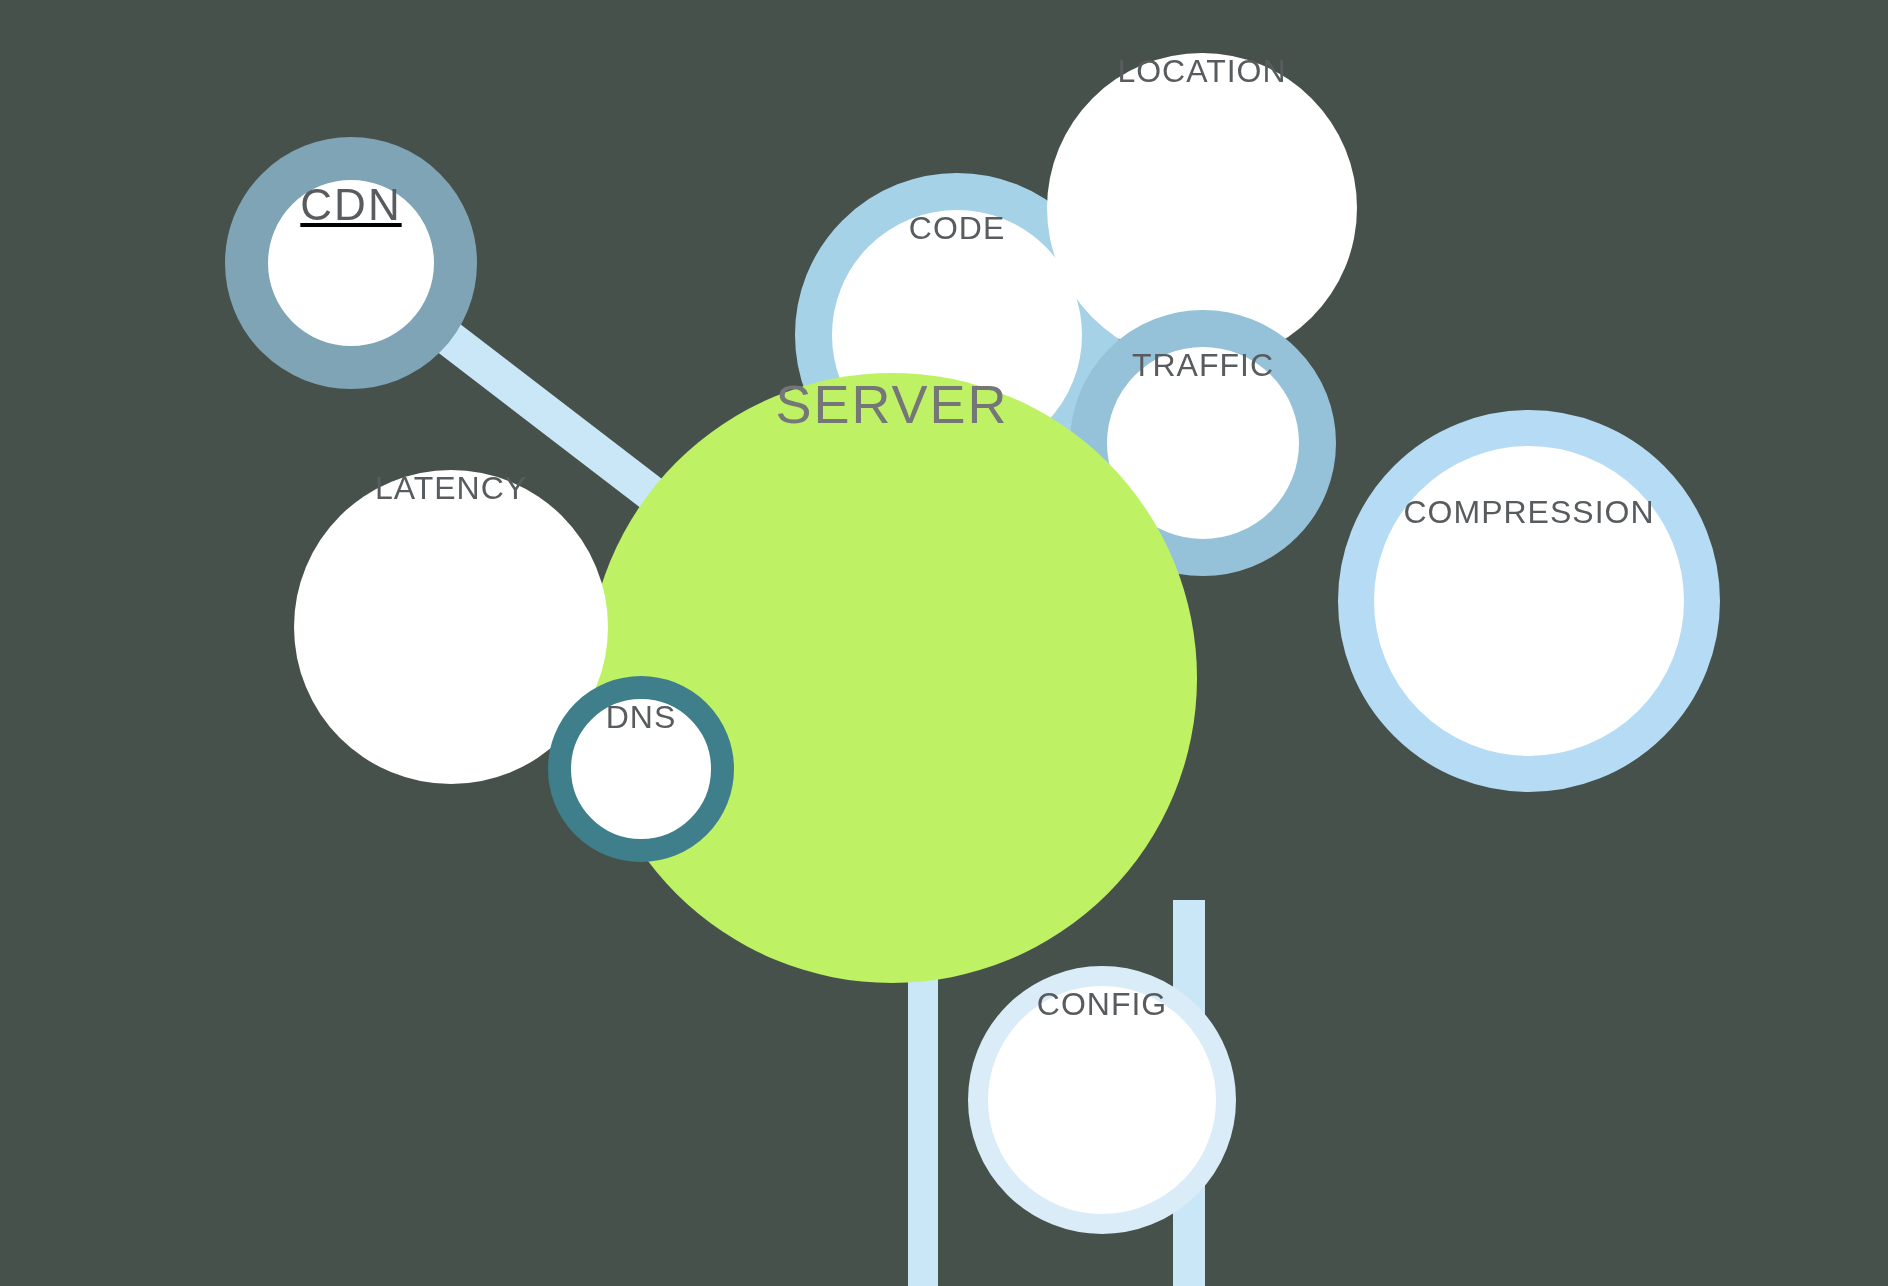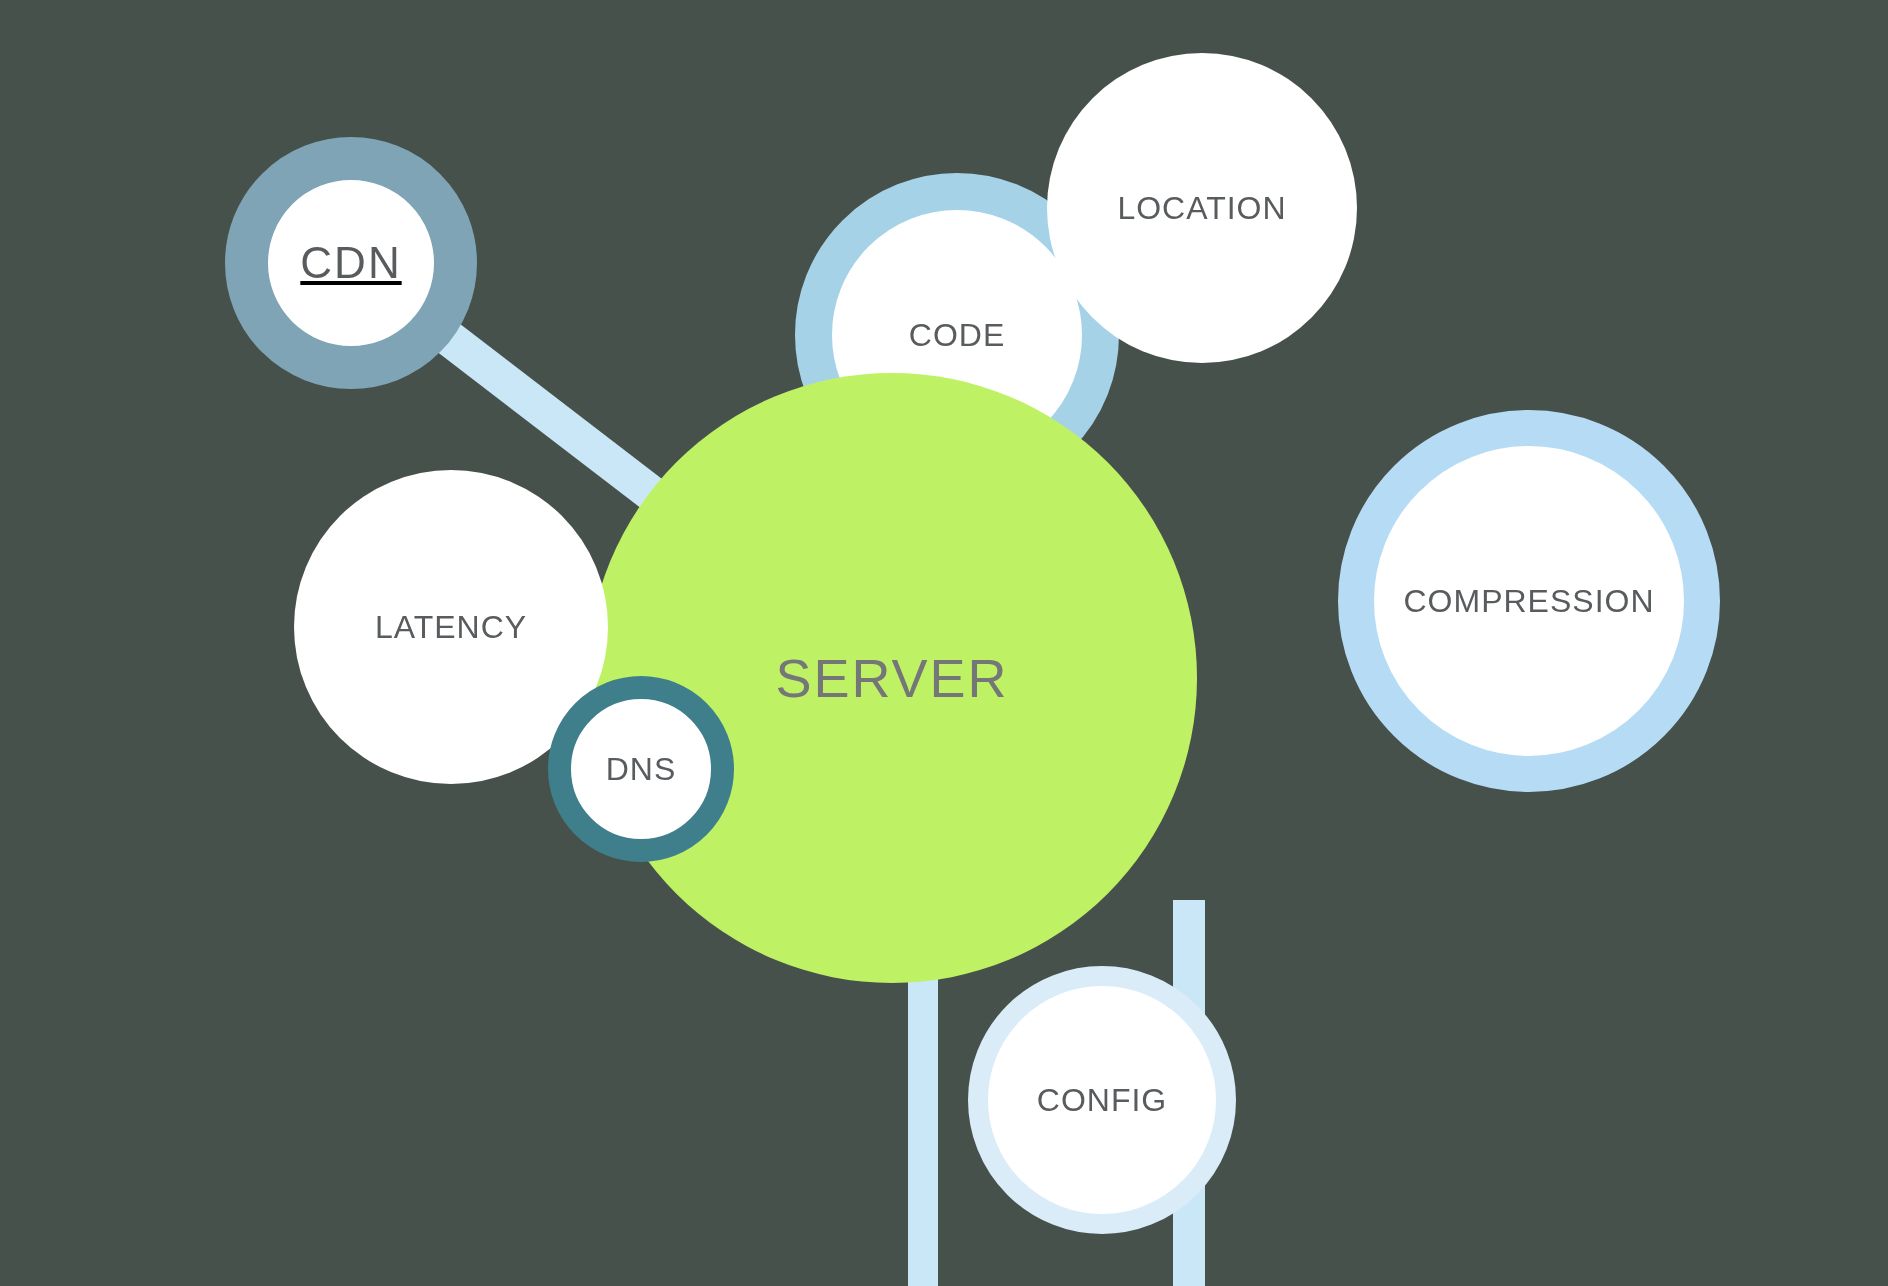--- a/index.html
+++ b/index.html
@@ -9,21 +9,21 @@
     overflow:hidden;
     font-family:"Liberation Sans", sans-serif;
   }
   .line{position:absolute;}
   .line.rot{transform-origin:0 50%;}
   .node{
     position:absolute;
     border-radius:50%;
     background:#ffffff;
     box-sizing:border-box;
-    display:flex;align-items:center;justify-content:center;
+    display:flex;align-items:flex-start;justify-content:center;
   }
   .node .label{
     text-transform:uppercase;
     white-space:nowrap;
     font-weight:400;
     letter-spacing:1px;
     font-size:32px;
     text-align:center;
   }
   
@@ -54,39 +54,42 @@
   <div class="line" id="line-v2" style="background-color: rgb(201, 231, 247);"></div>
 
   <div class="node" id="node-code" style="border-color: rgb(166, 210, 232);">
     <span class="label" style="color: rgb(89, 92, 94);">CODE</span>
   </div>
 
   <div class="node" id="node-location">
     <span class="label" style="color: rgb(89, 92, 94);">LOCATION</span>
   </div>
 
+  <div class="node" id="node-traffic" style="border-color: rgb(150, 194, 217);">
+    <span class="label" style="color: rgb(89, 92, 94);">TRAFFIC</span>
+  </div>
 
   <div class="node" id="node-server" style="background-color: #bef264;">
     <span class="label" style="color: rgb(116, 118, 120);">SERVER</span>
   </div>
 
   <div class="node" id="node-cdn" style="border-color: rgb(126, 164, 182); text-decoration: underline;">
     <span class="label" style="color: rgb(89, 92, 94);">CDN</span>
   </div>
 
   <div class="node" id="node-latency">
     <span class="label" style="color: rgb(89, 92, 94);">LATENCY</span>
   </div>
 
   <div class="node" id="node-dns" style="border-color: rgb(63, 127, 140);">
     <span class="label" style="color: rgb(89, 92, 94);">DNS</span>
   </div>
 
 
   <div class="node" id="node-compression" style="border-color: rgb(182, 220, 245);">
-    <span class="label" style="color: rgb(89, 92, 94);">COMPRESSION</span>
+    <span class="label" style="color: rgb(89, 92, 94); margin-top: 48px;">COMPRESSION</span>
   </div>
 
   <div class="node" id="node-config" style="border-color: rgb(217, 236, 248);">
     <span class="label" style="color: rgb(89, 92, 94);">CONFIG</span>
   </div>
 
 </div>
 
 </body></html>

